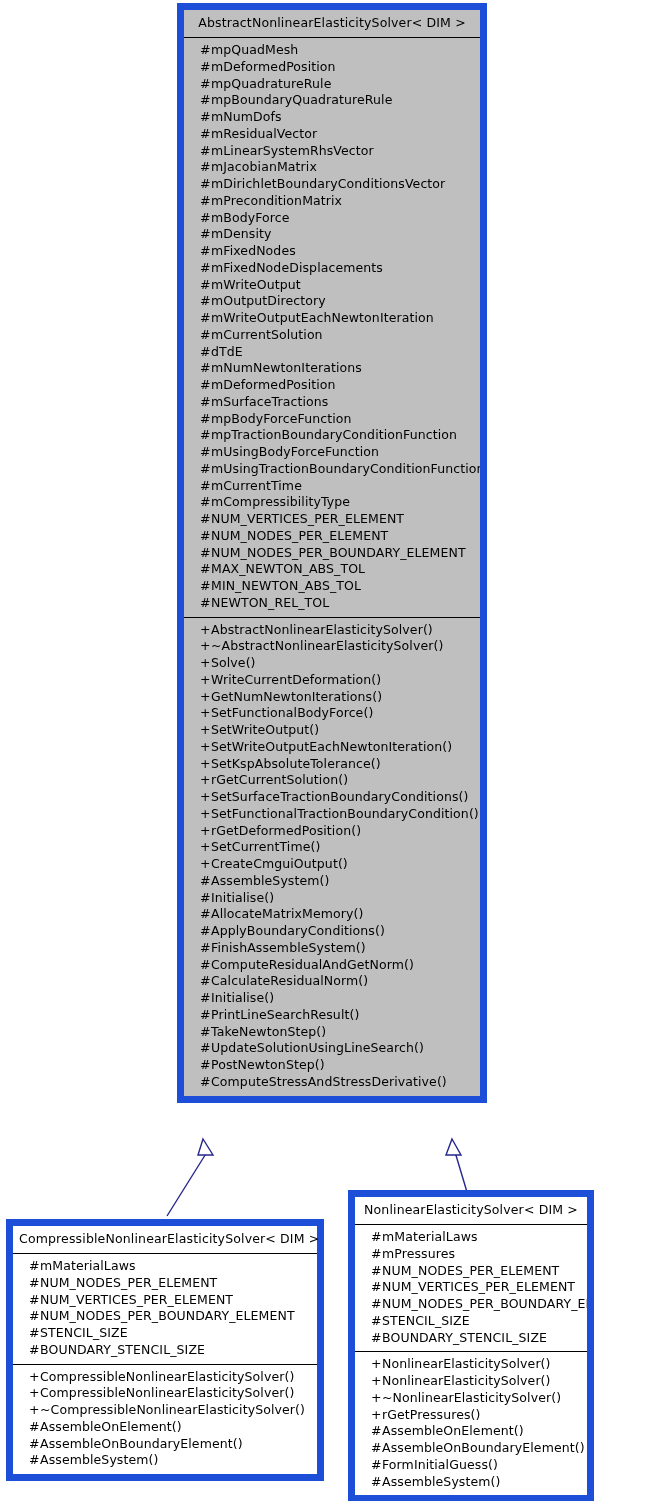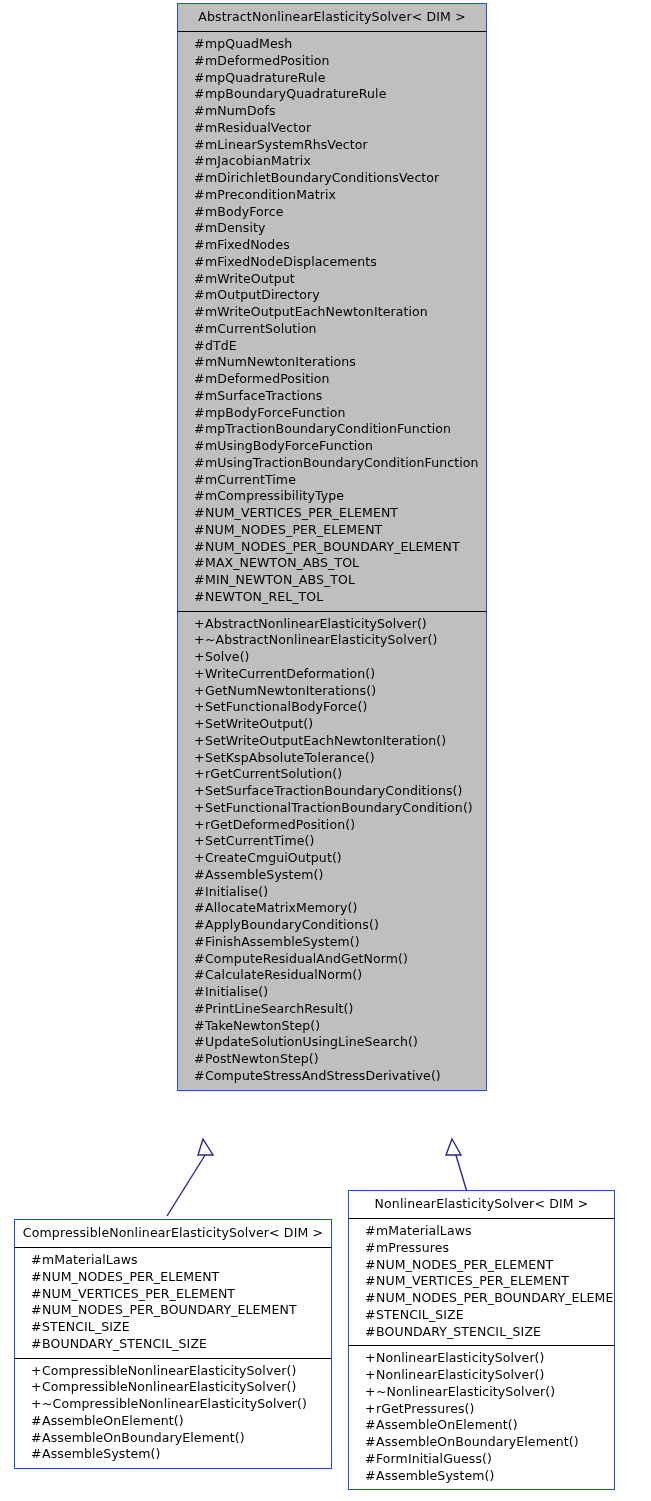--- a/index.html
+++ b/index.html
@@ -17,21 +17,21 @@
   }
   #diagram-canvas {
     position: absolute;
     left: 0; top: 0;
     width: 651px;
     height: 1501px;
   }
   .uml-class {
     position: absolute;
     box-sizing: border-box;
-    border: 1px solid #1d4ed8;
+    border: 7px solid #1d4ed8;
     background: #ffffff;
     z-index: 2;
   }
   .uml-class.filled {
     background: #bfbfbf;
   }
   .class-title {
     text-align: center;
     font-size: 12.5px;
     color: #000000;
@@ -167,21 +167,21 @@
         <li><span class="vis">#</span><span>CalculateResidualNorm()</span></li>
         <li><span class="vis">#</span><span>Initialise()</span></li>
         <li><span class="vis">#</span><span>PrintLineSearchResult()</span></li>
         <li><span class="vis">#</span><span>TakeNewtonStep()</span></li>
         <li><span class="vis">#</span><span>UpdateSolutionUsingLineSearch()</span></li>
         <li><span class="vis">#</span><span>PostNewtonStep()</span></li>
         <li><span class="vis">#</span><span>ComputeStressAndStressDerivative()</span></li>
       </ul>
   </div>
 
-  <div class="uml-class" id="left-class-box" style="left:6px; top:1219px; width:318px;margin-left:8px;">
+  <div class="uml-class" id="left-class-box" style="left:6px; top:1219px; width:318px;">
     <div class="class-title">CompressibleNonlinearElasticitySolver&lt; DIM &gt;</div>
     <div class="section-divider"></div>
     <ul class="member-list" id="left-attrs">
         <li><span class="vis">#</span><span>mMaterialLaws</span></li>
         <li><span class="vis">#</span><span>NUM_NODES_PER_ELEMENT</span></li>
         <li><span class="vis">#</span><span>NUM_VERTICES_PER_ELEMENT</span></li>
         <li><span class="vis">#</span><span>NUM_NODES_PER_BOUNDARY_ELEMENT</span></li>
         <li><span class="vis">#</span><span>STENCIL_SIZE</span></li>
         <li><span class="vis">#</span><span>BOUNDARY_STENCIL_SIZE</span></li>
       </ul>
@@ -189,21 +189,21 @@
     <ul class="member-list" id="left-methods">
         <li><span class="vis">+</span><span>CompressibleNonlinearElasticitySolver()</span></li>
         <li><span class="vis">+</span><span>CompressibleNonlinearElasticitySolver()</span></li>
         <li><span class="vis">+</span><span>~CompressibleNonlinearElasticitySolver()</span></li>
         <li><span class="vis">#</span><span>AssembleOnElement()</span></li>
         <li><span class="vis">#</span><span>AssembleOnBoundaryElement()</span></li>
         <li><span class="vis">#</span><span>AssembleSystem()</span></li>
       </ul>
   </div>
 
-  <div class="uml-class" id="right-class-box" style="left:348px; top:1190px; width:267px;">
+  <div class="uml-class" id="right-class-box" style="left:348px; top:1190px; width:246px;">
     <div class="class-title">NonlinearElasticitySolver&lt; DIM &gt;</div>
     <div class="section-divider"></div>
     <ul class="member-list" id="right-attrs">
         <li><span class="vis">#</span><span>mMaterialLaws</span></li>
         <li><span class="vis">#</span><span>mPressures</span></li>
         <li><span class="vis">#</span><span>NUM_NODES_PER_ELEMENT</span></li>
         <li><span class="vis">#</span><span>NUM_VERTICES_PER_ELEMENT</span></li>
         <li><span class="vis">#</span><span>NUM_NODES_PER_BOUNDARY_ELEMENT</span></li>
         <li><span class="vis">#</span><span>STENCIL_SIZE</span></li>
         <li><span class="vis">#</span><span>BOUNDARY_STENCIL_SIZE</span></li>

